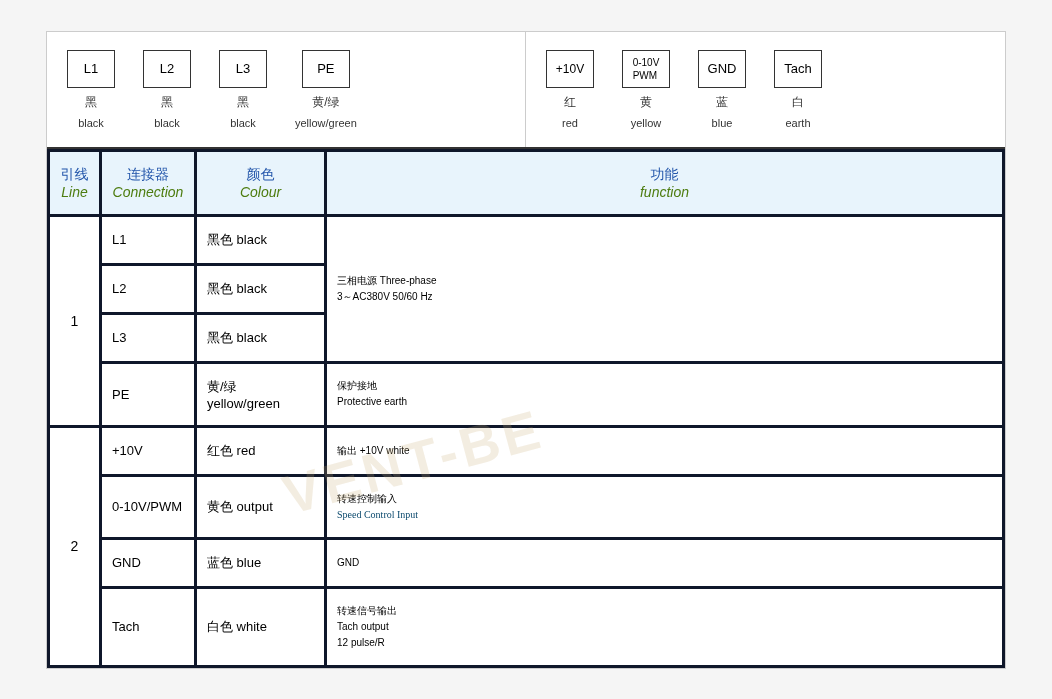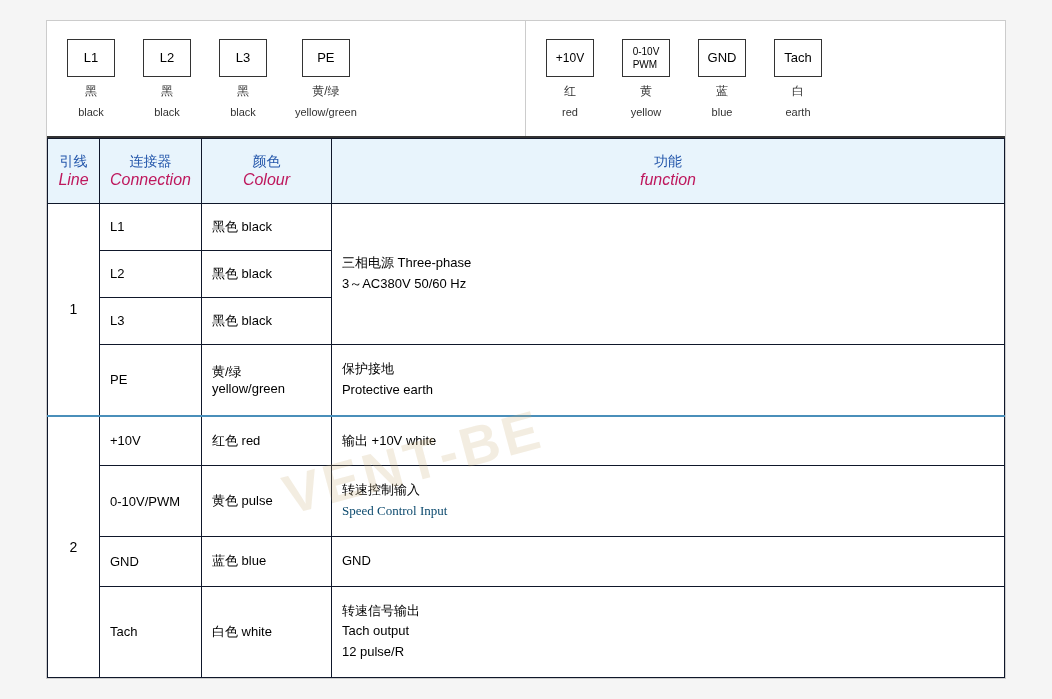--- a/index.html
+++ b/index.html
@@ -81,55 +81,55 @@
     }
     
     .table-section {
       width: 100%;
     }
     table {
       width: 100%;
       border-collapse: collapse;
     }
     th, td {
-      border: 1px solid #0f172a;
+      border: 3px solid #0f172a;
       padding: 14px 10px;
       vertical-align: middle;
     }
     .thead-row th {
       background: #e8f4fc;
       color: #2255aa;
       font-weight: normal;
     }
     td.line-num {
       text-align: center;
       vertical-align: middle;
       font-size: 14px;
     }
     td.conn-cell {
       font-size: 13px;
     }
     td.color-cell {
       font-size: 13px;
     }
     td.func-cell {
-      font-size: 13px;
+      font-size: 10px;
       line-height: 1.6;
     }
     .func-code {
       font-family: Liberation Serif, serif;
       color: #0c4a6e;
     }
     .header-cn {
       font-size: 14px;
       color: #2255aa;
     }
     .header-en {
-      font-size: 16px;
-      color: #be185d;
+      font-size: 14px;
+      color: #4d7c0f;
       font-style: italic;
     }
   </style>
 </head>
 <body>
 
 <div class="main-container">
 
 
   <div class="diagram-row">
@@ -240,21 +240,21 @@
         </tr>
 
         <tr style="border-top: 2px solid #4a8fba;">
           <td rowspan="4" class="line-num">2</td>
           <td class="conn-cell">+10V</td>
           <td class="color-cell">红色 red</td>
           <td class="func-cell">输出 +10V white</td>
         </tr>
         <tr>
           <td class="conn-cell">0-10V/PWM</td>
-          <td class="color-cell">黄色 pulse</td>
+          <td class="color-cell">黄色 output</td>
           <td class="func-cell">
             转速控制输入<br>
             <span class="func-code">Speed Control Input</span>
           </td>
         </tr>
         <tr>
           <td class="conn-cell">GND</td>
           <td class="color-cell">蓝色 blue</td>
           <td class="func-cell">GND</td>
         </tr>

